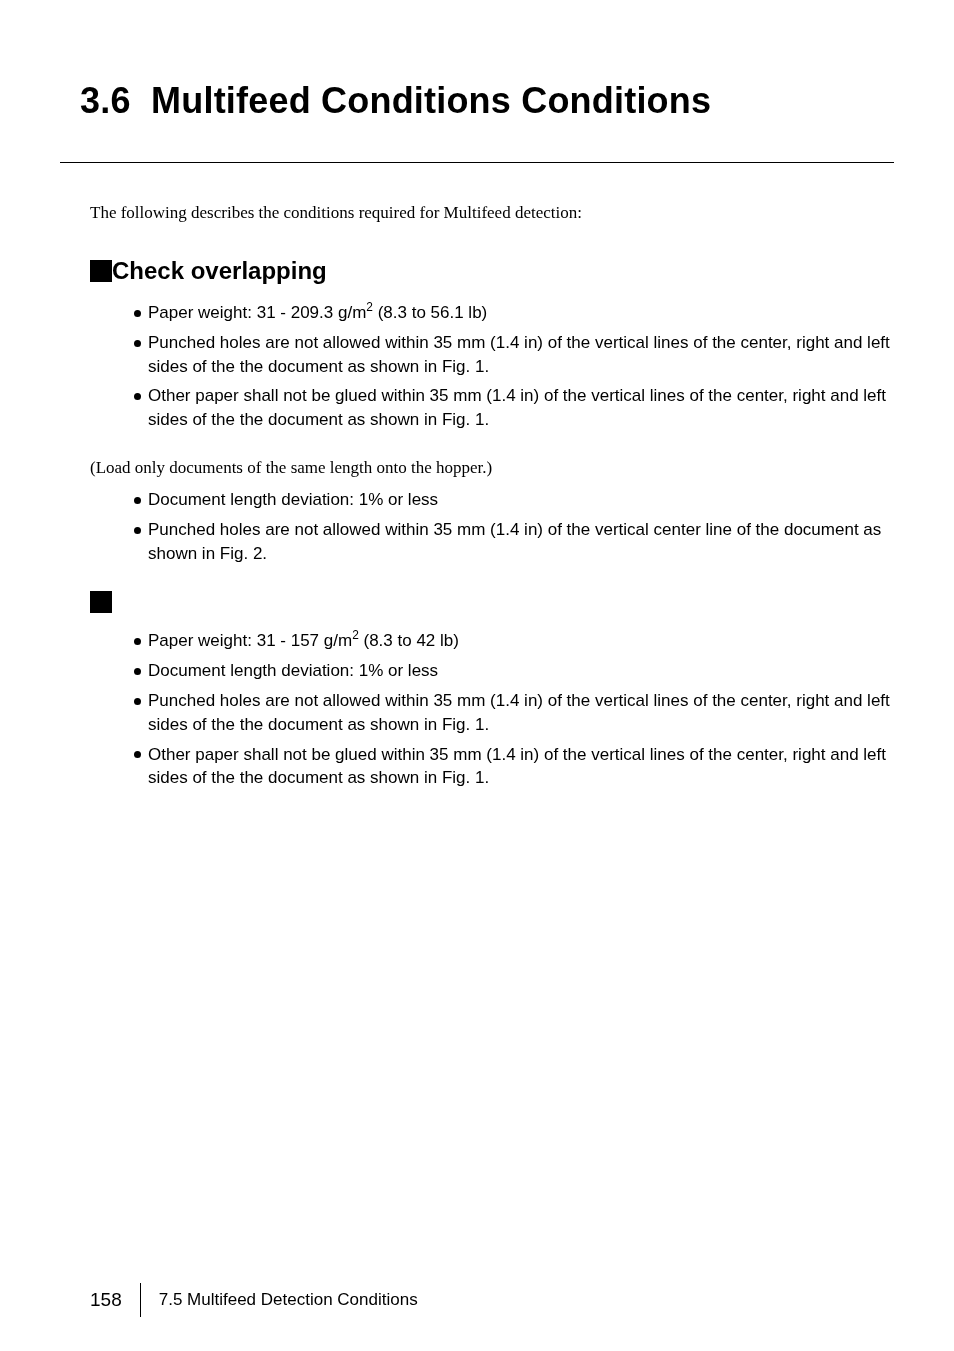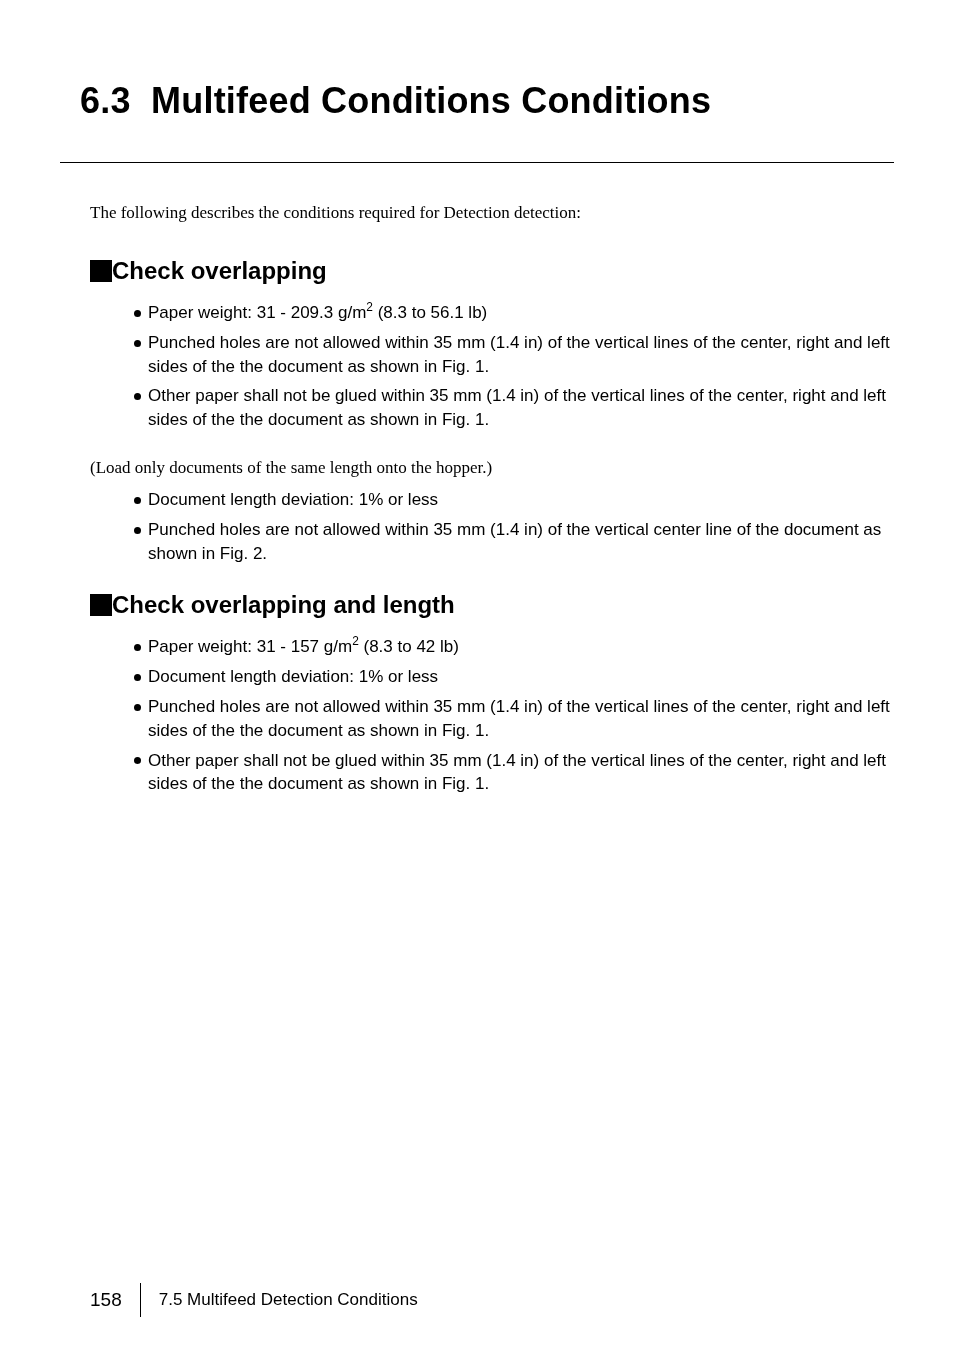--- a/index.html
+++ b/index.html
@@ -100,26 +100,26 @@
     background: #000;
     margin-right: 18px;
   }
 </style>
 </head>
 <body>
 
 <div class="page">
 
   <h1 class="h1">
-    <span>6.3</span>&nbsp;&nbsp;<span>Multifeed Conditions Conditions</span>
+    <span>3.6</span>&nbsp;&nbsp;<span>Multifeed Conditions Conditions</span>
   </h1>
 
   <hr class="rule">
 
-  <p class="intro">The following describes the conditions required for Detection detection:</p>
+  <p class="intro">The following describes the conditions required for Multifeed detection:</p>
 
   <div class="h2">
     <span class="h2-mark"></span>
     <span>Check overlapping</span>
   </div>
   <ul class="bullets">
     <li>
       <span>Paper weight: 31 - 209.3 g/m</span><sup>2</sup><span> (8.3 to 56.1 lb)</span>
     </li>
     <li><span>Punched holes are not allowed within 35 mm (1.4 in) of the vertical lines of the center, right and left sides of the the document as shown in Fig. 1.</span></li>
@@ -127,21 +127,20 @@
   </ul>
 
   <p class="note">(Load only documents of the same length onto the hopper.)</p>
   <ul class="bullets">
     <li><span>Document length deviation: 1% or less</span></li>
     <li><span>Punched holes are not allowed within 35 mm (1.4 in) of the vertical center line of the document as shown in Fig. 2.</span></li>
   </ul>
 
   <div class="h2">
     <span class="h2-mark"></span>
-    <span>Check overlapping and length</span>
   </div>
   <ul class="bullets">
     <li>
       <span>Paper weight: 31 - 157 g/m</span><sup>2</sup><span> (8.3 to 42 lb)</span>
     </li>
     <li><span>Document length deviation: 1% or less</span></li>
     <li><span>Punched holes are not allowed within 35 mm (1.4 in) of the vertical lines of the center, right and left sides of the the document as shown in Fig. 1.</span></li>
     <li><span>Other paper shall not be glued within 35 mm (1.4 in) of the vertical lines of the center, right and left sides of the the document as shown in Fig. 1.</span></li>
   </ul>
 

